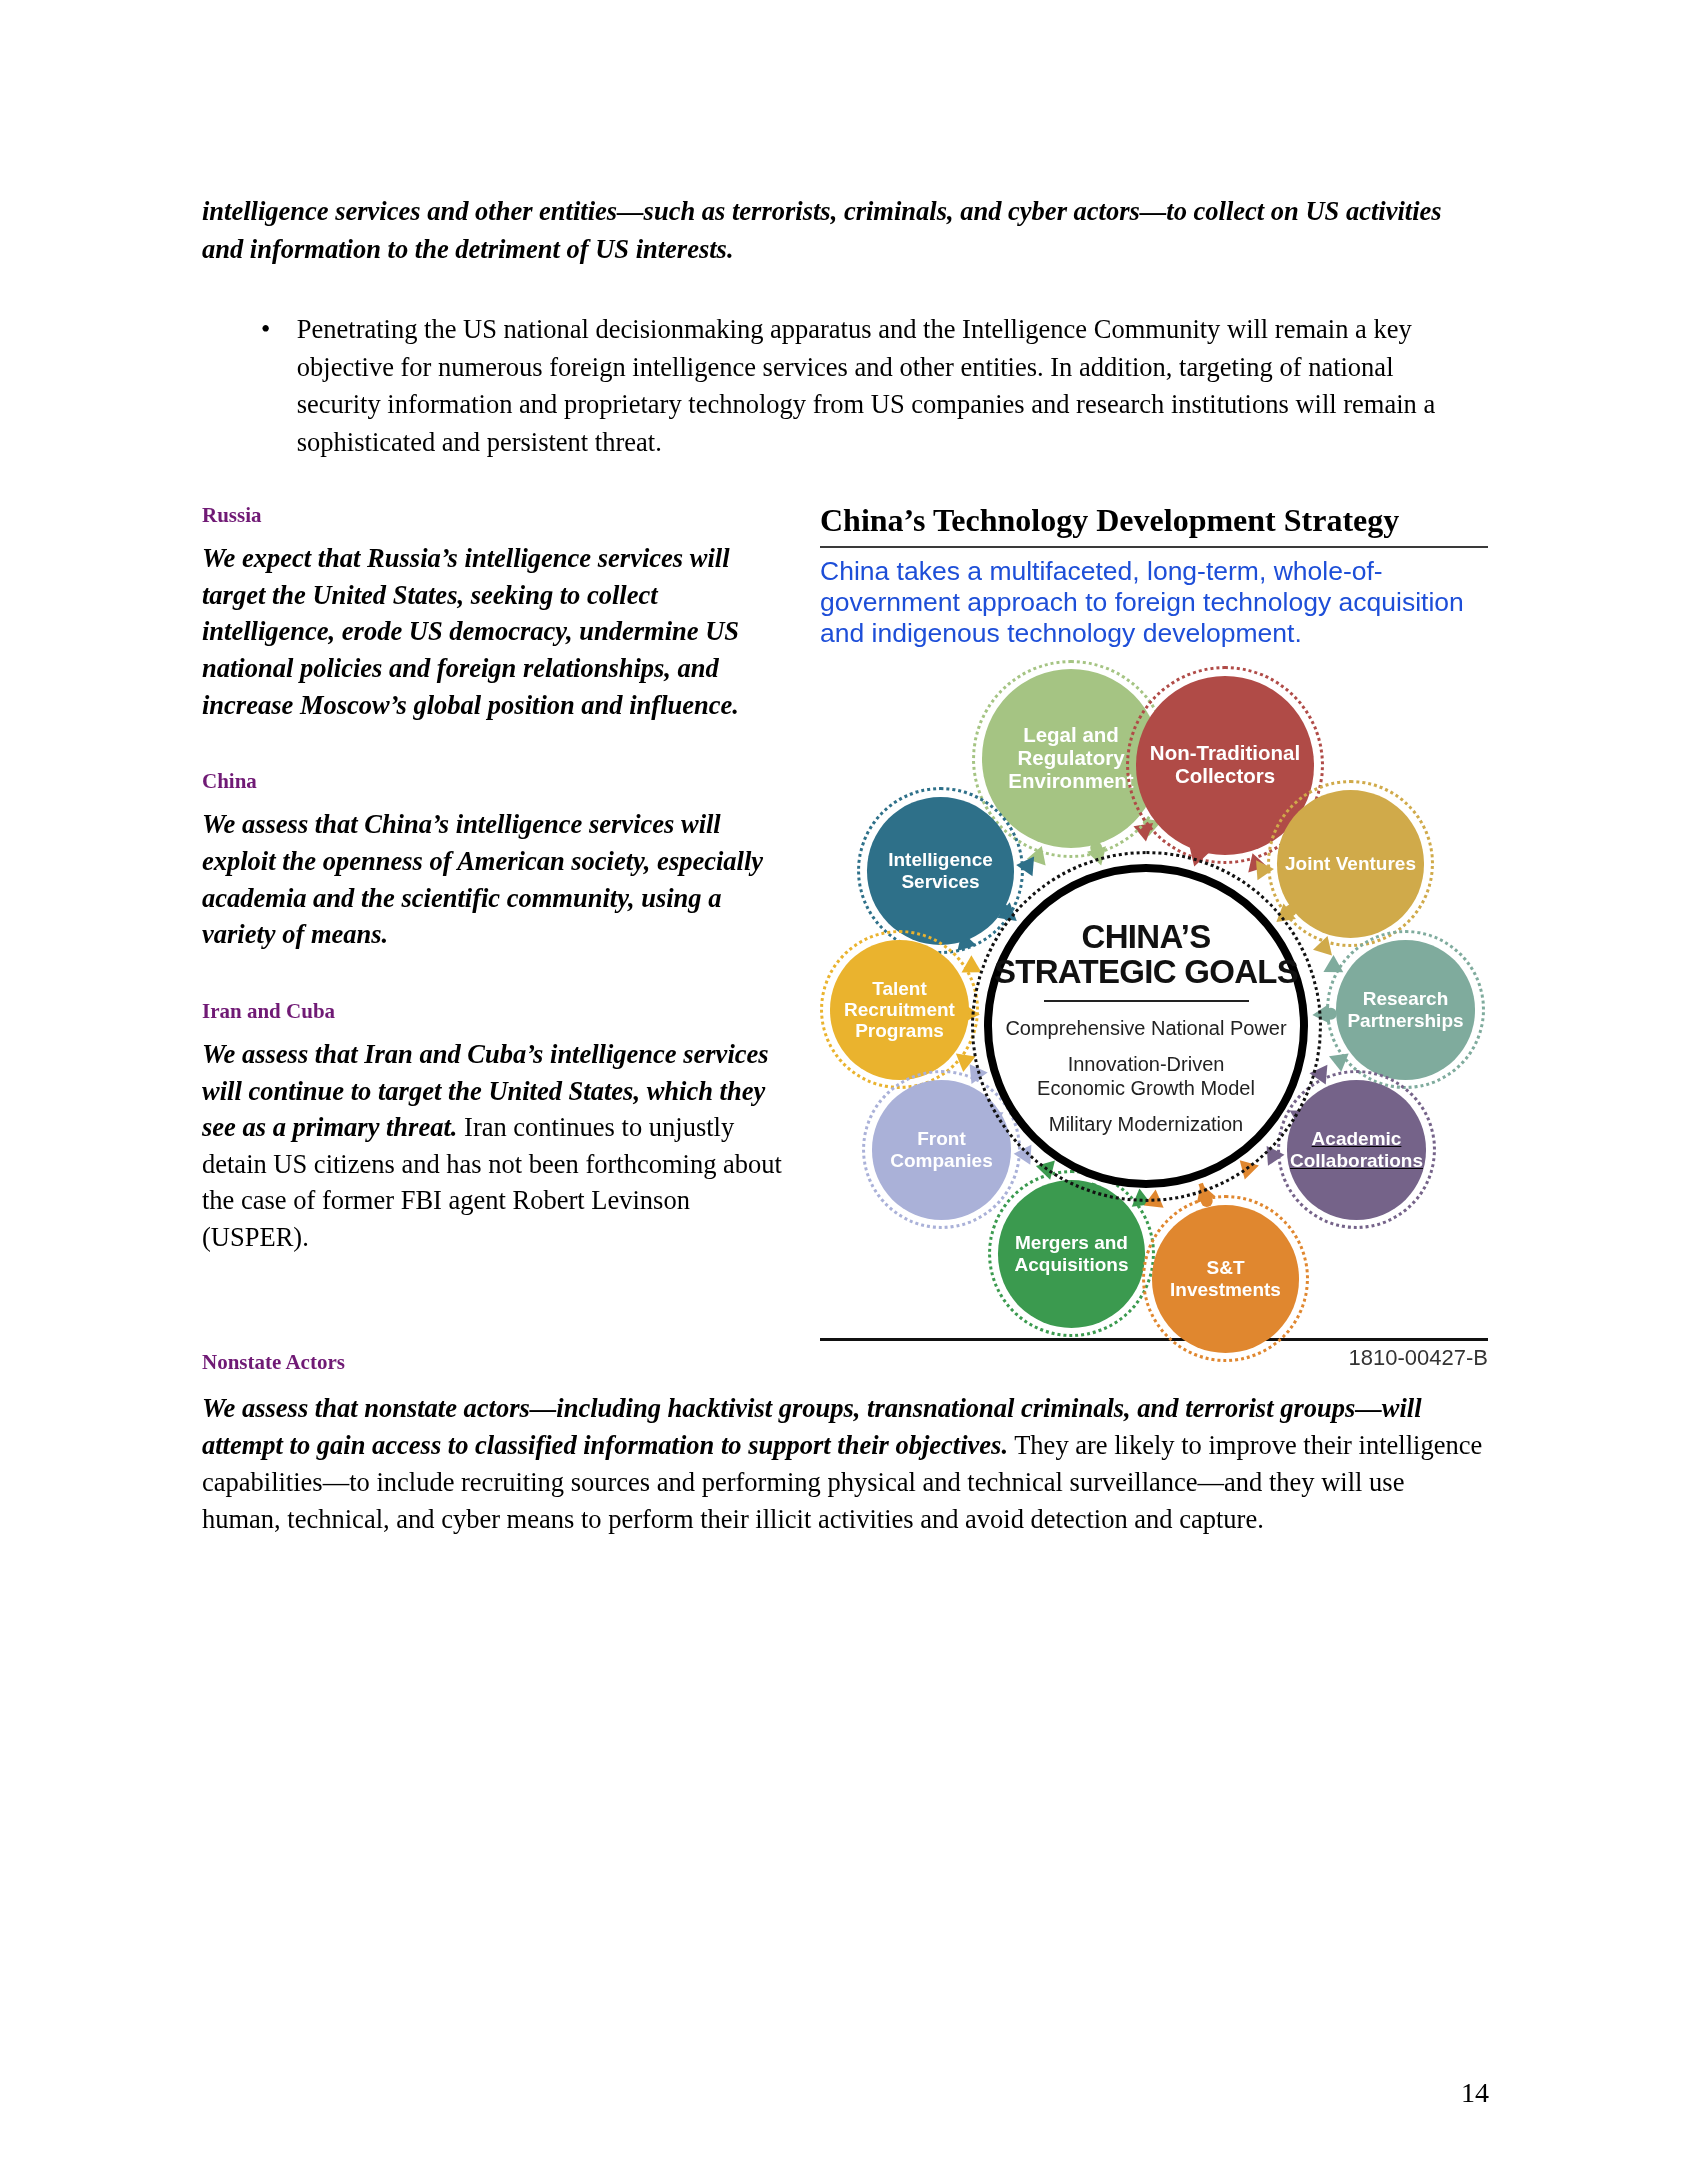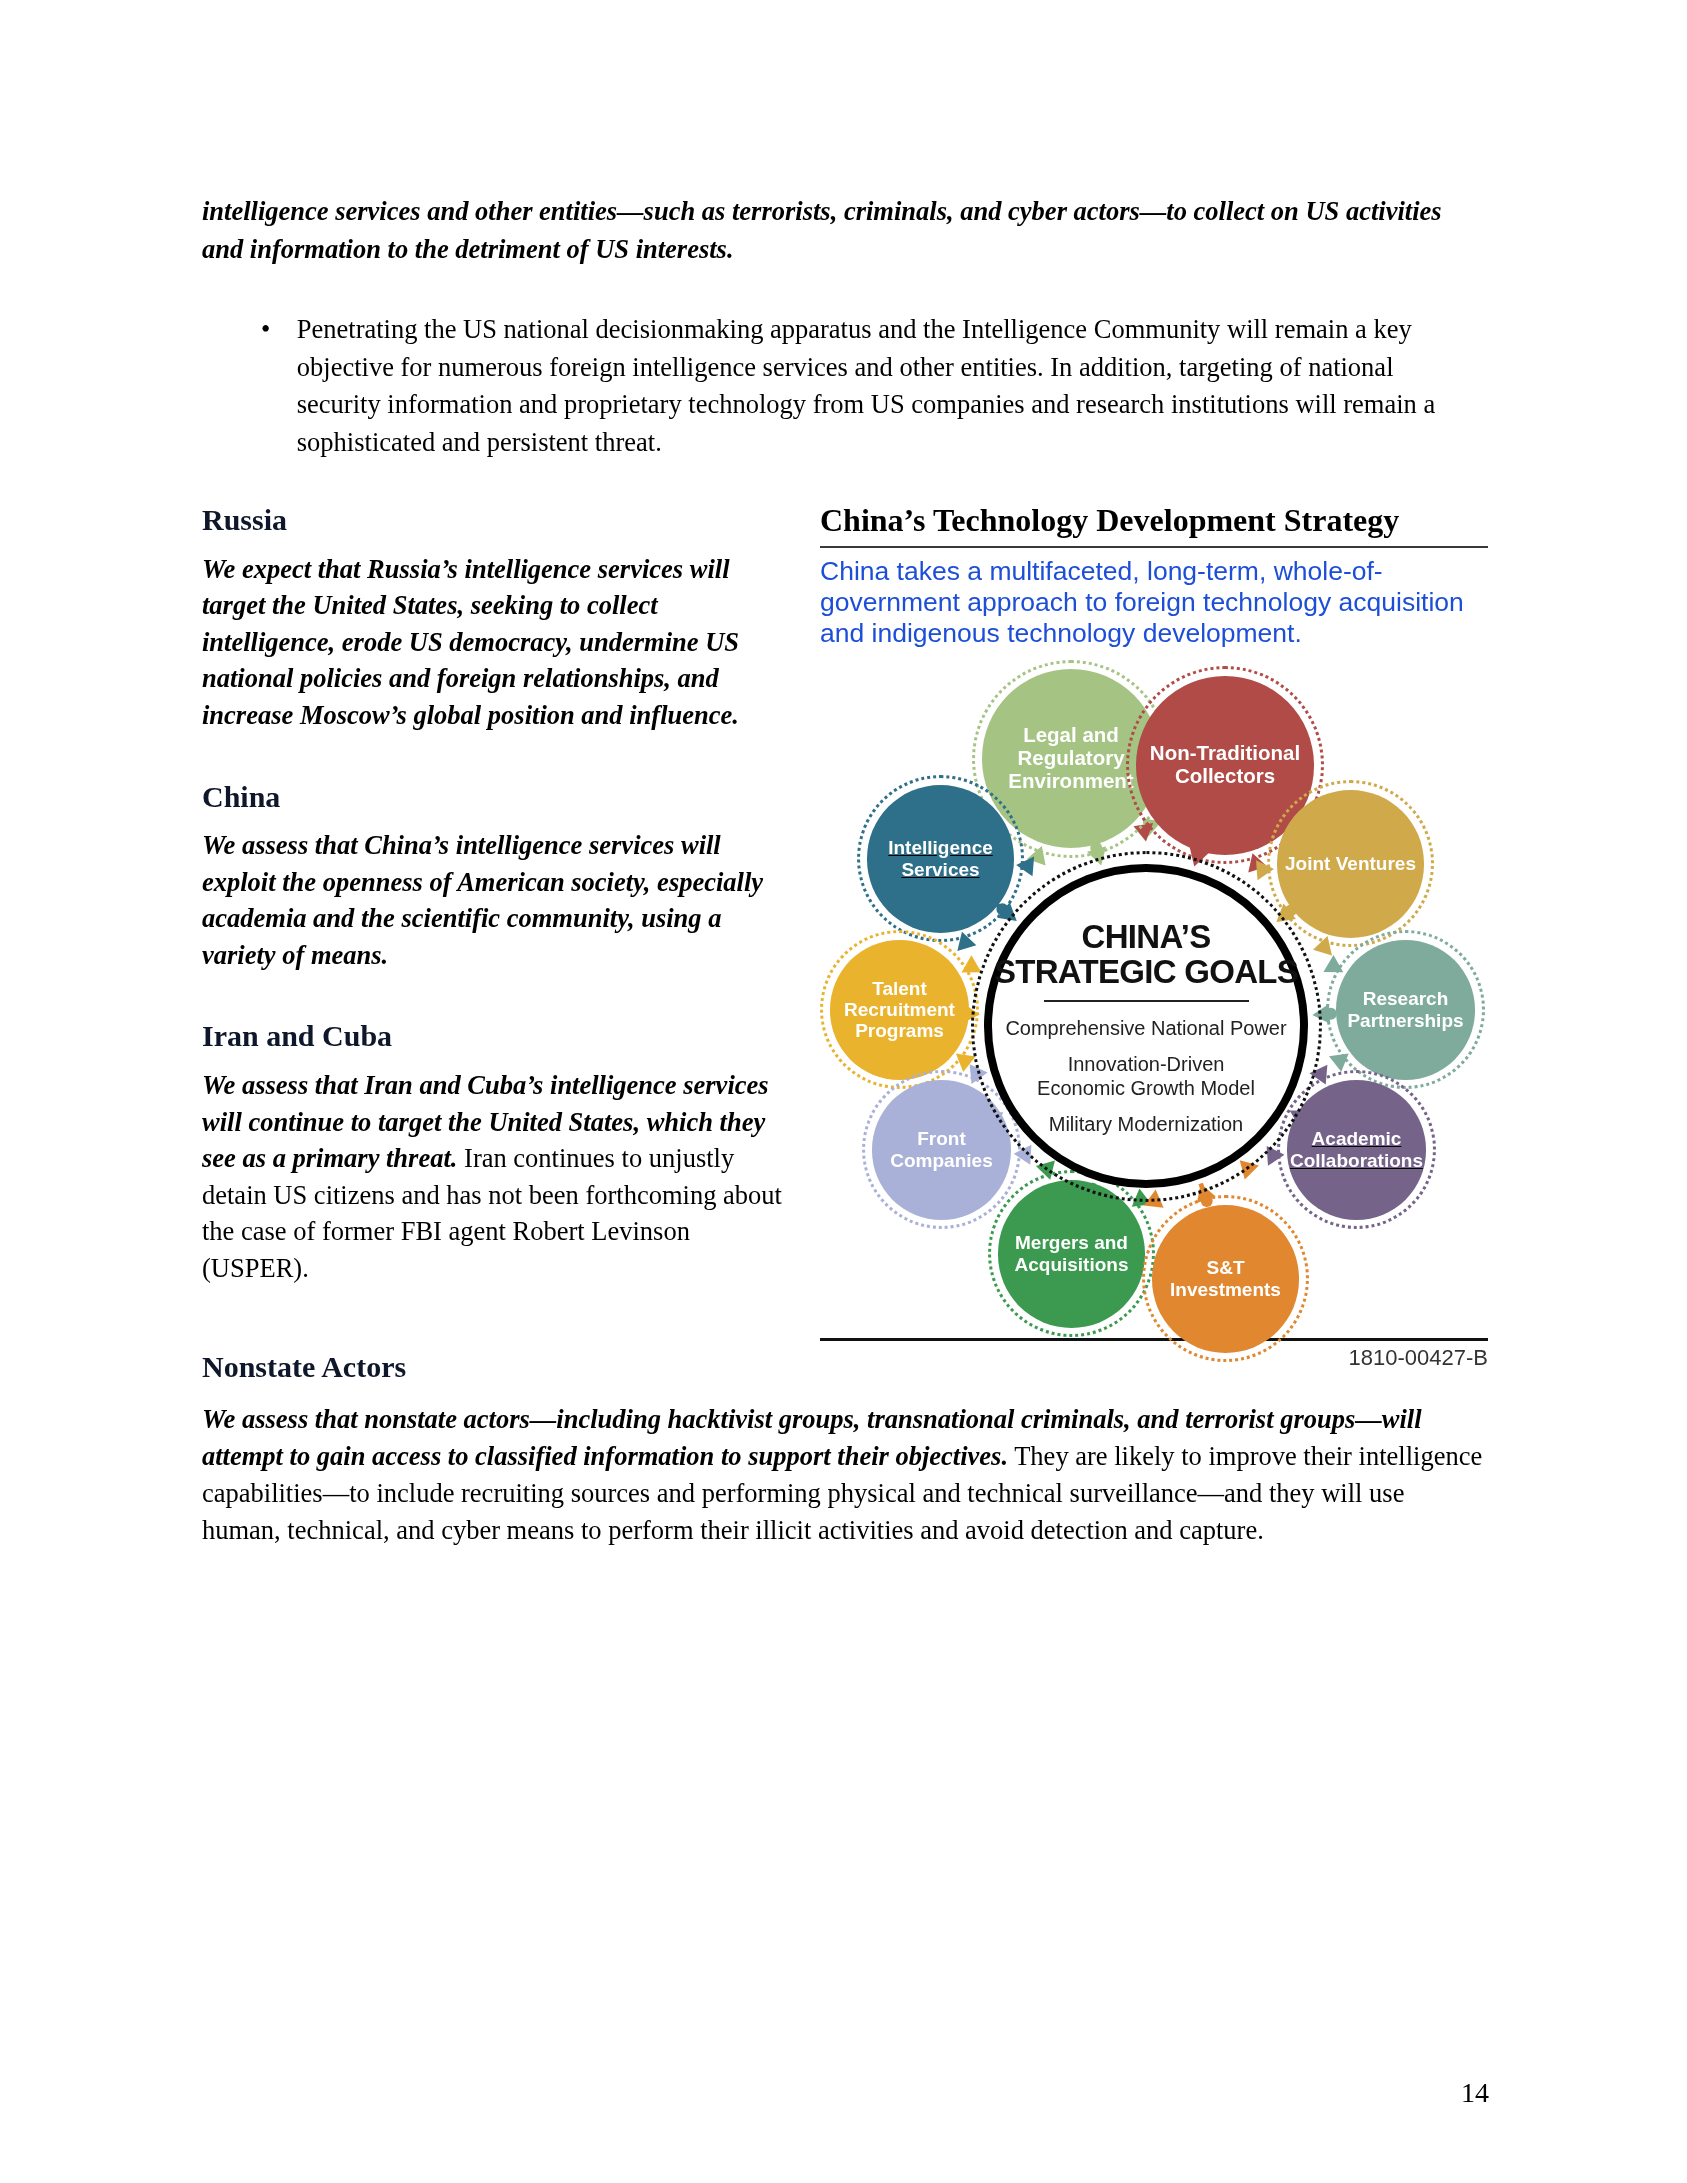--- a/index.html
+++ b/index.html
@@ -7,21 +7,21 @@
         font-family:"Liberation Serif",serif;color:#000;overflow:hidden;}
 
   
   .cont{position:absolute;left:202px;top:193px;width:1287px;margin:0;
         font-size:26.5px;line-height:1.42;font-weight:bold;font-style:italic;}
   .bullet-row{position:absolute;left:261px;top:311px;width:1211px;display:flex;}
   .bullet-glyph{font-size:26.5px;line-height:1.42;margin-right:26.5px;}
   .bullet-text{margin:0;width:1164px;font-size:26.5px;line-height:1.42;}
 
   .left-col{position:absolute;left:202px;top:503px;width:586px;}
-  h2.sect{font-size:30px;line-height:1.15;margin:46px 0 13.2px 0;color:#0f172a;font-weight:bold;}
+  h2.sect{font-size:21px;line-height:1.15;margin:46px 0 13.2px 0;color:#701a75;font-weight:bold;}
   h2.first{margin-top:0;}
   .left-col p{margin:0;font-size:26.5px;line-height:1.38;}
   .bi{font-weight:bold;font-style:italic;}
   .reg{font-weight:normal;font-style:normal;}
 
   .nonstate{position:absolute;left:202px;top:1350px;width:1287px;}
   .nonstate h2{margin:0 0 16px 0;}
   .nonstate p{margin:0;font-size:26.5px;line-height:1.4;}
 
   .page-num{position:absolute;top:2077px;right:198px;font-size:28px;}
@@ -141,21 +141,21 @@
       <div class="node node-lg" style="left: 152px; top: 10.6px; width: 198px; height: 198px; border-color: rgb(165, 196, 131);">
         <div class="node-fill" style="background: rgb(165, 196, 131);">
             <span>Legal and Regulatory Environment</span>
           </div>
       </div>
       <div class="node node-lg" style="left: 306px; top: 17px; width: 198px; height: 198px; border-color: rgb(176, 75, 71);">
         <div class="node-fill" style="background: rgb(176, 75, 71);">
             <span>Non-Traditional Collectors</span>
           </div>
       </div>
-      <div class="node node-md" style="left: 37px; top: 126px; width: 167px; height: 167px; border-color: rgb(46, 112, 137); text-decoration: underline;">
+      <div class="node node-md" style="left: 37px; top: 138px; width: 167px; height: 167px; border-color: rgb(46, 112, 137);">
         <div class="node-fill" style="background: rgb(46, 112, 137);">
             <span>Intelligence Services</span>
           </div>
       </div>
       <div class="node node-sm" style="left: 0px; top: 281px; width: 159px; height: 159px; border-color: rgb(234, 179, 46);">
         <div class="node-fill" style="background: rgb(234, 179, 46);">
             <span>Talent Recruitment Programs</span>
           </div>
       </div>
       <div class="node node-md" style="left: 447px; top: 131px; width: 167px; height: 167px; border-color: rgb(208, 170, 74);">

